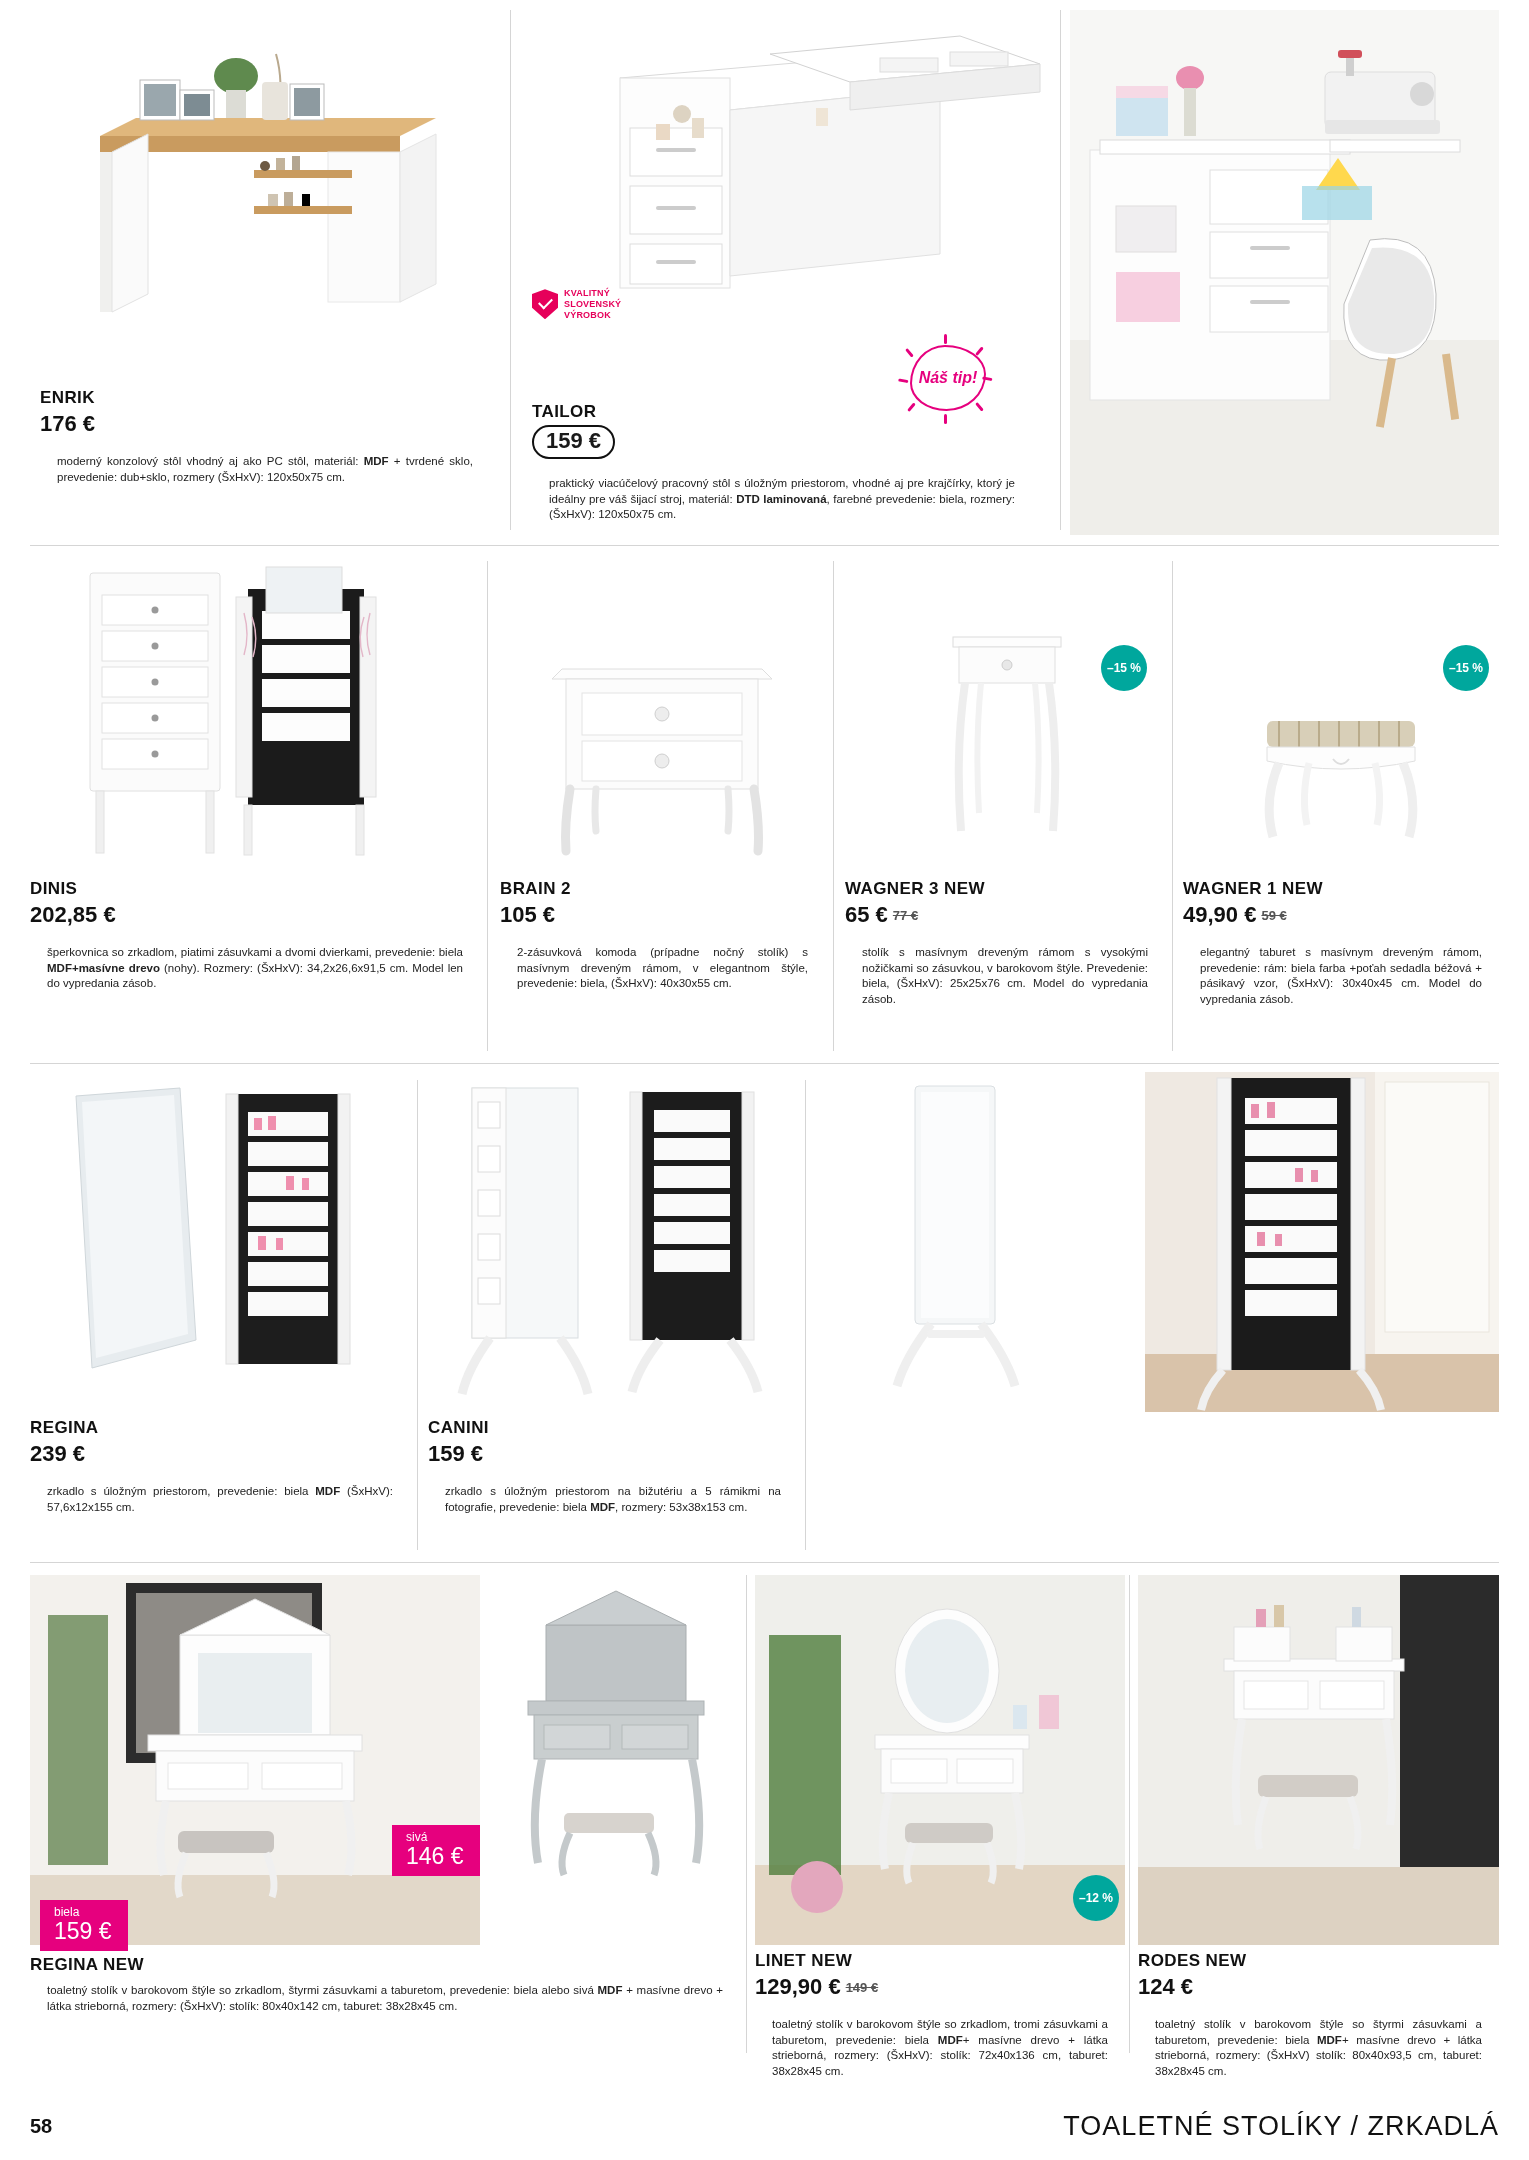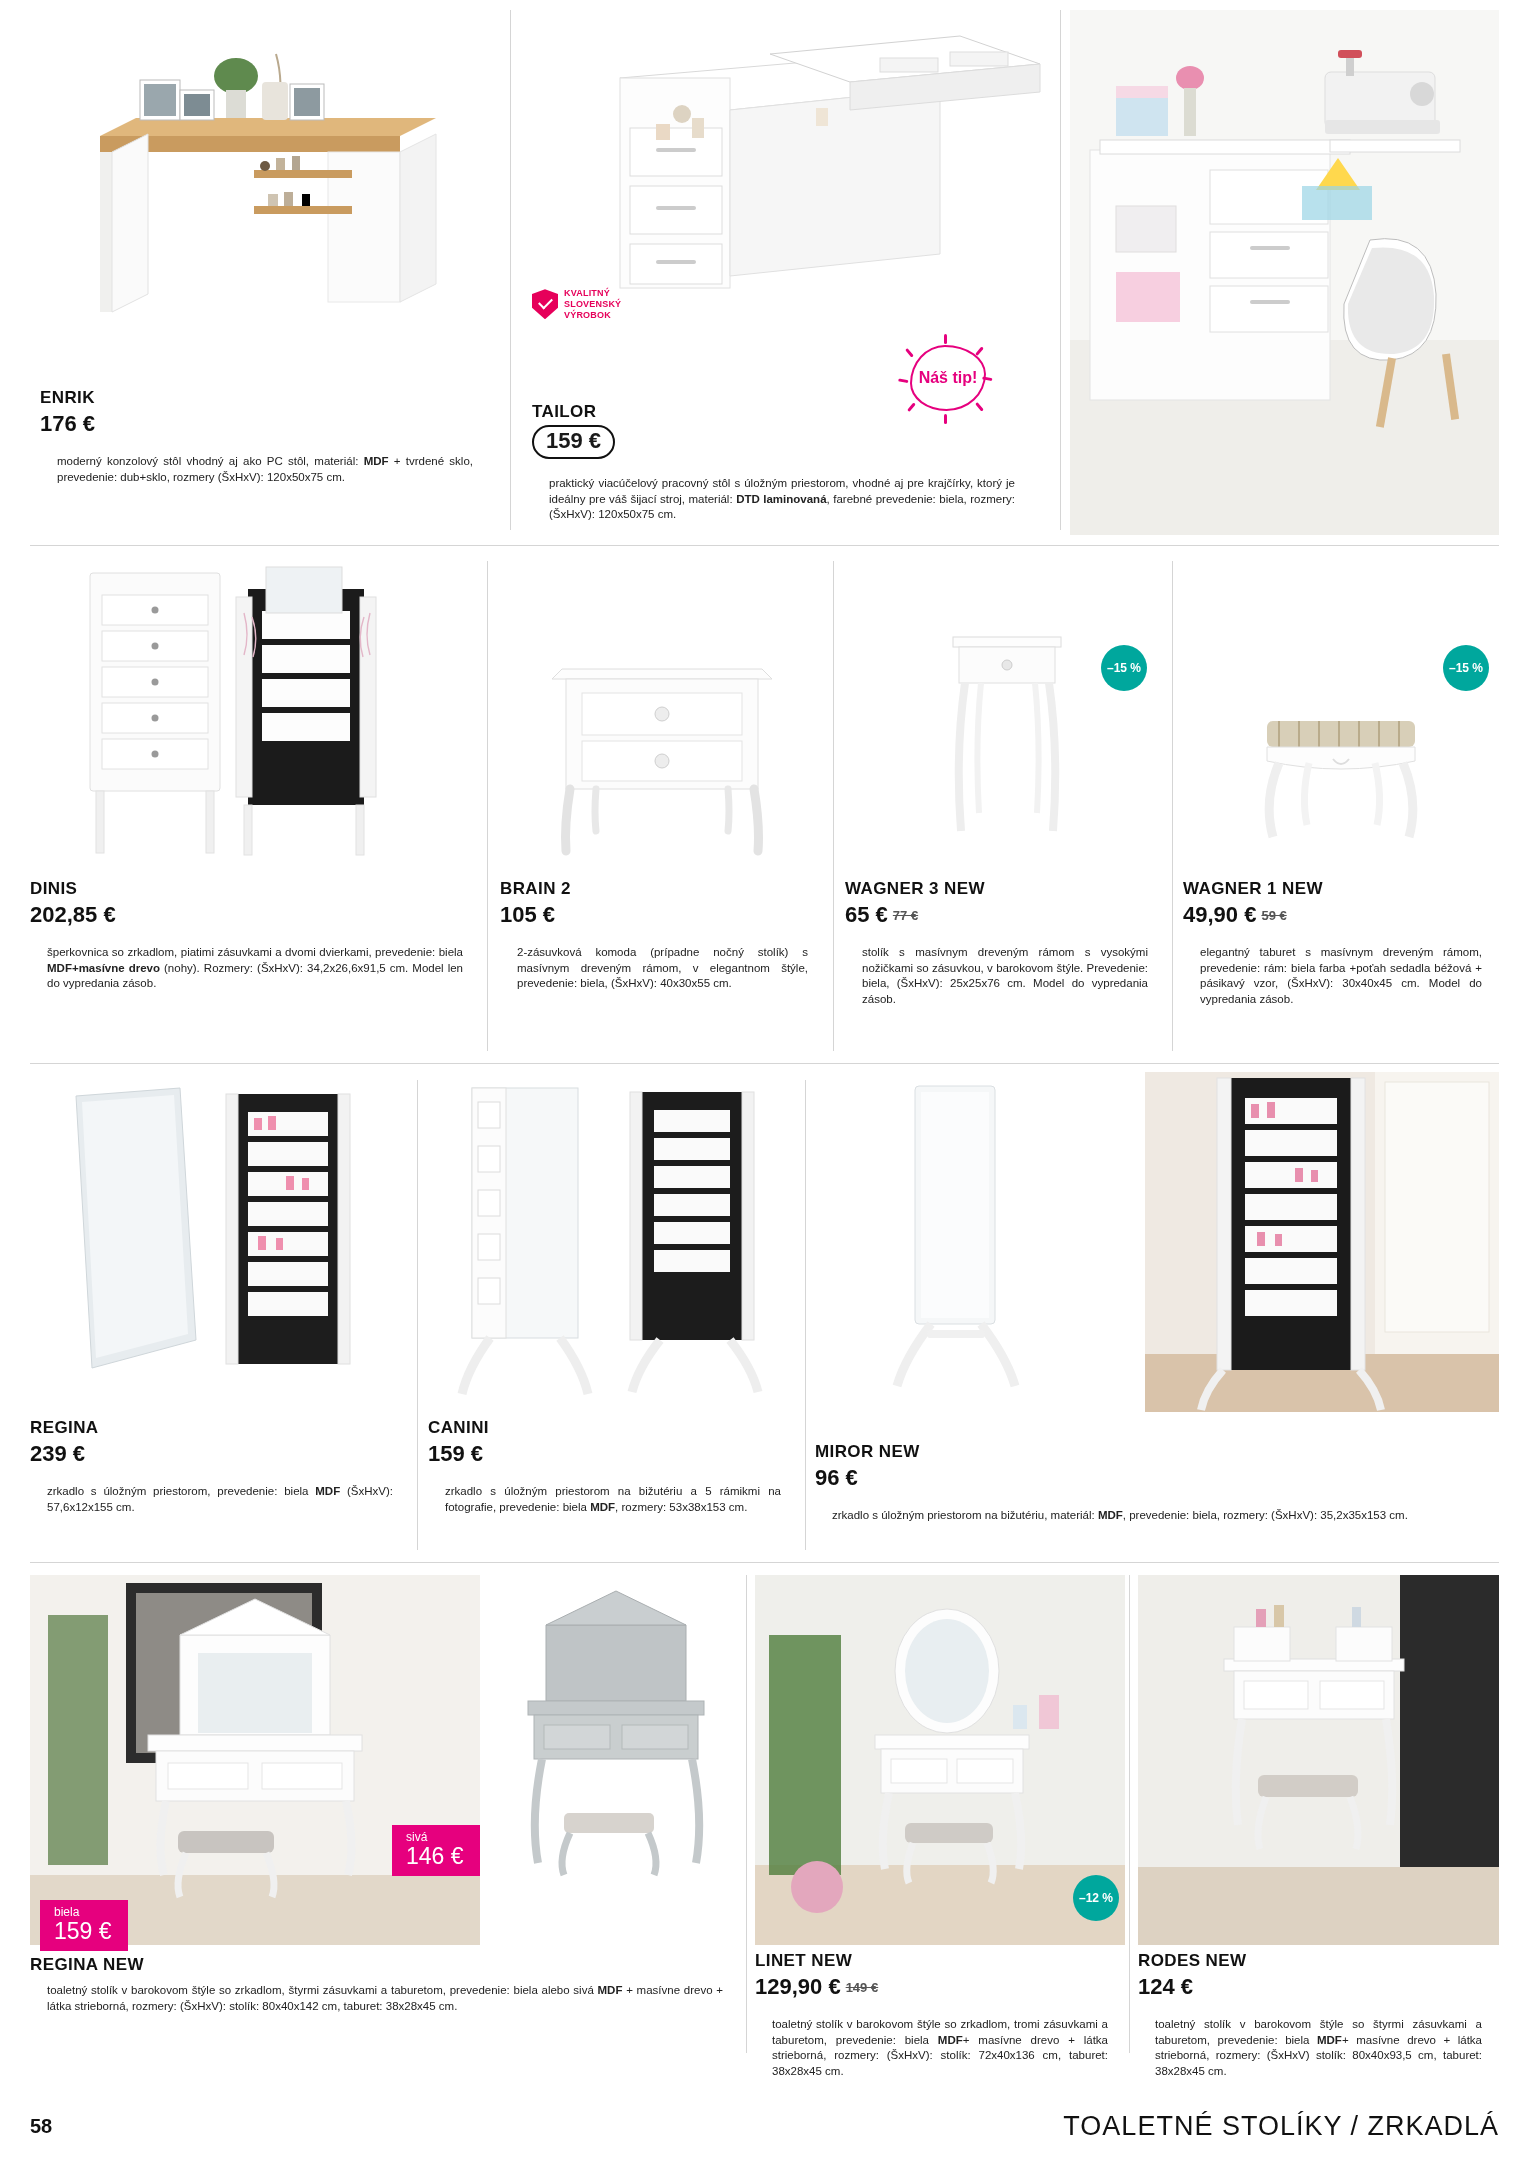--- a/index.html
+++ b/index.html
@@ -107,21 +107,21 @@
     position: absolute;
     width: 96px; height: 92px;
     color: #e6007e;
     display: flex; align-items: center; justify-content: center;
   }
   .nastip .blob {
     width: 76px; height: 66px;
     border: 2.5px solid #e6007e;
     border-radius: 46% 54% 52% 48% / 58% 44% 56% 42%;
     display: flex; align-items: center; justify-content: center;
-    font-size: 16px; font-weight: bold; 
+    font-size: 16px; font-weight: bold; font-style: italic;
     text-align: right; line-height: 1.05;
   }
   .nastip .ray {
     position: absolute;
     width: 2.5px; height: 10px; background: #e6007e; border-radius: 2px;
   }
 
   .pricecircle {
     display: inline-block;
     border: 2px solid #111;
@@ -498,25 +498,20 @@
 
     <div style="position:absolute; left:815px; top:0; width:346px;">
       <div class="photobox" style="position:relative; width:346px; height:340px; background:#fff;">
         <svg viewBox="0 0 346 340" width="346" height="340">
           <rect x="100" y="14" width="80" height="238" rx="4" fill="#f5f7f8" stroke="#dadfe2"></rect>
           <rect x="106" y="20" width="68" height="226" fill="#fbfcfd"></rect>
           <path d="M116 252 q-26 34 -34 62" stroke="#efefef" stroke-width="9" fill="none"></path>
           <path d="M166 252 q26 34 34 62" stroke="#efefef" stroke-width="9" fill="none"></path>
           <rect x="112" y="258" width="58" height="8" rx="3" fill="#f0f0f0"></rect>
         </svg>
-      </div>
-      <div style="margin-top:30px;">
-        <div class="name">MIROR NEW</div>
-        <div class="price">96 €</div>
-        <div class="desc" style="width:660px;">zrkadlo s úložným priestorom na bižutériu, materiál: <b>MDF</b>, prevedenie: biela, rozmery: (ŠxHxV): 35,2x35x153 cm.</div>
       </div>
     </div>
 
     <div class="photobox" style="left:1145px; top:0; width:354px; height:340px;">
       <svg viewBox="0 0 354 340" width="354" height="340">
         <rect x="0" y="0" width="354" height="340" fill="#efe9e2"></rect>
         <rect x="230" y="0" width="124" height="290" fill="#f7f4ef"></rect>
         <rect x="240" y="10" width="104" height="250" fill="#fbfaf7" stroke="#eae5dd"></rect>
         <rect x="0" y="282" width="354" height="58" fill="#d9c3aa"></rect>
         <rect x="86" y="6" width="120" height="292" fill="#1b1b1b"></rect>

